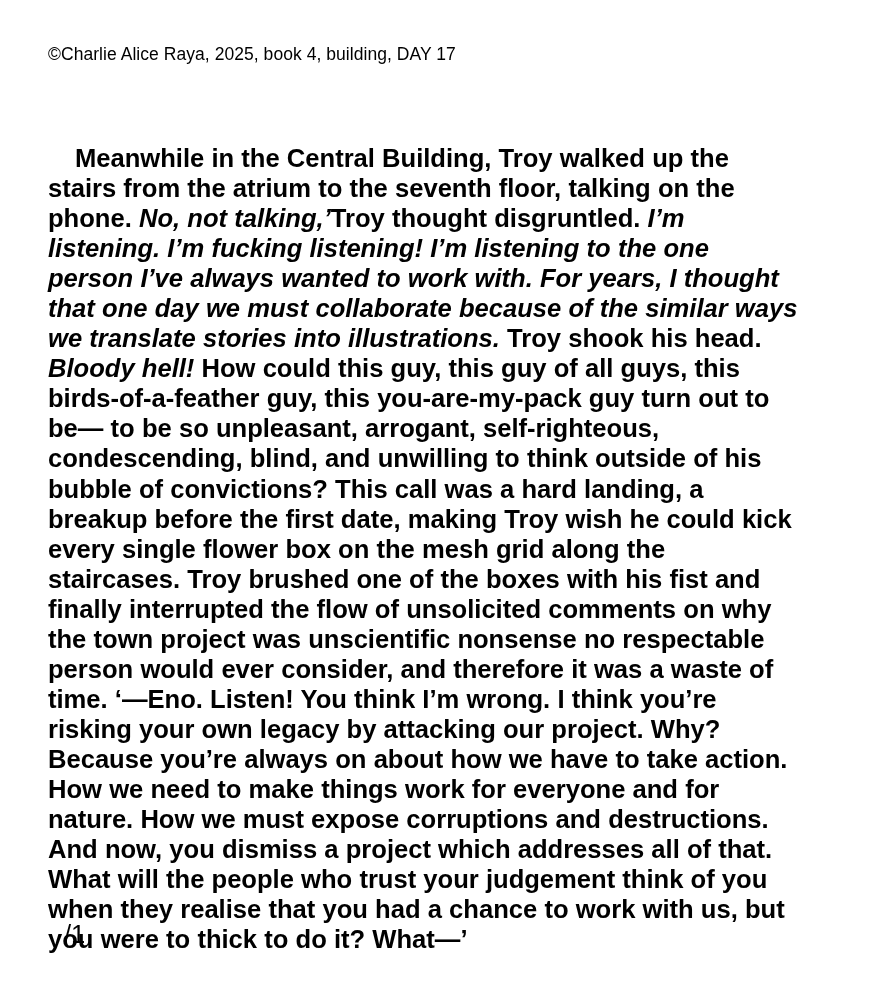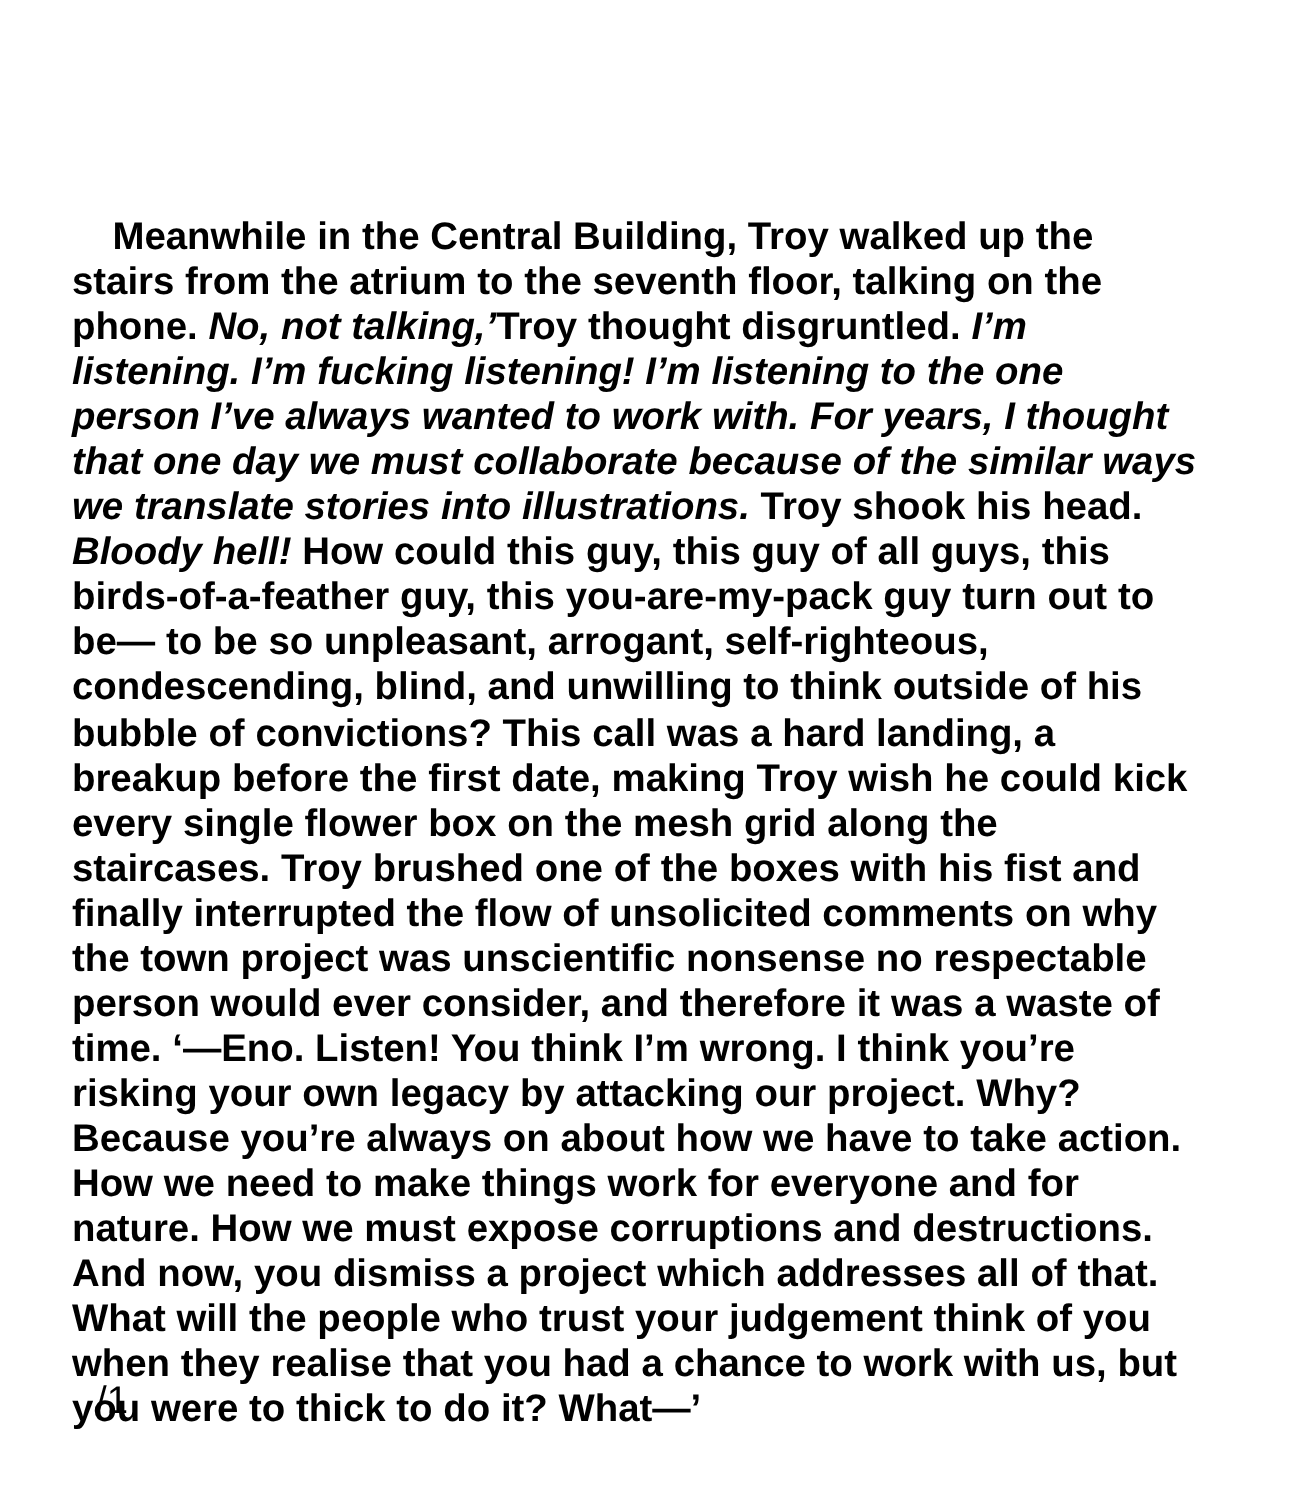--- a/index.html
+++ b/index.html
@@ -72,20 +72,21 @@
     line-height: 30px;
     color: #000000;
     white-space: nowrap;
   }
 </style>
 </head>
 <body>
 
 <div class="page">
 
+  <div class="running-head">©Charlie Alice Raya, 2025, book 4, building, DAY 17</div>
 
   <div class="body-block">
     <p class="body-paragraph" id="body-paragraph"><span>Meanwhile in the Central Building, Troy walked up the stairs from the atrium to the seventh floor, talking on the phone. </span><i>No, not talking,’</i><span>Troy thought disgruntled. </span><i>I’m listening. I’m fucking listening! I’m listening to the one person I’ve always wanted to work with. For years, I thought that one day we must collaborate because of the similar ways we translate stories into illustrations.</i><span> Troy shook his head. </span><i>Bloody hell!</i><span> How could this guy, this guy of all guys, this birds-of-a-feather guy, this you-are-my-pack guy turn out to be— to be so unpleasant, arrogant, self-righteous, condescending, blind, and unwilling to think outside of his bubble of convictions? This call was a hard landing, a breakup before the first date, making Troy wish he could kick every single flower box on the mesh grid along the staircases. Troy brushed one of the boxes with his fist and finally interrupted the flow of unsolicited comments on why the town project was unscientific nonsense no respectable person would ever consider, and therefore it was a waste of time. ‘—Eno. Listen! You think I’m wrong. I think you’re risking your own legacy by attacking our project. Why? Because you’re always on about how we have to take action. How we need to make things work for everyone and for nature. How we must expose corruptions and destructions. And now, you dismiss a project which addresses all of that. What will the people who trust your judgement think of you when they realise that you had a chance to work with us, but you were to thick to do it? What—’</span></p>
   </div>
 
   <div class="folio">/1</div>
 
 </div>
 
 </body></html>

